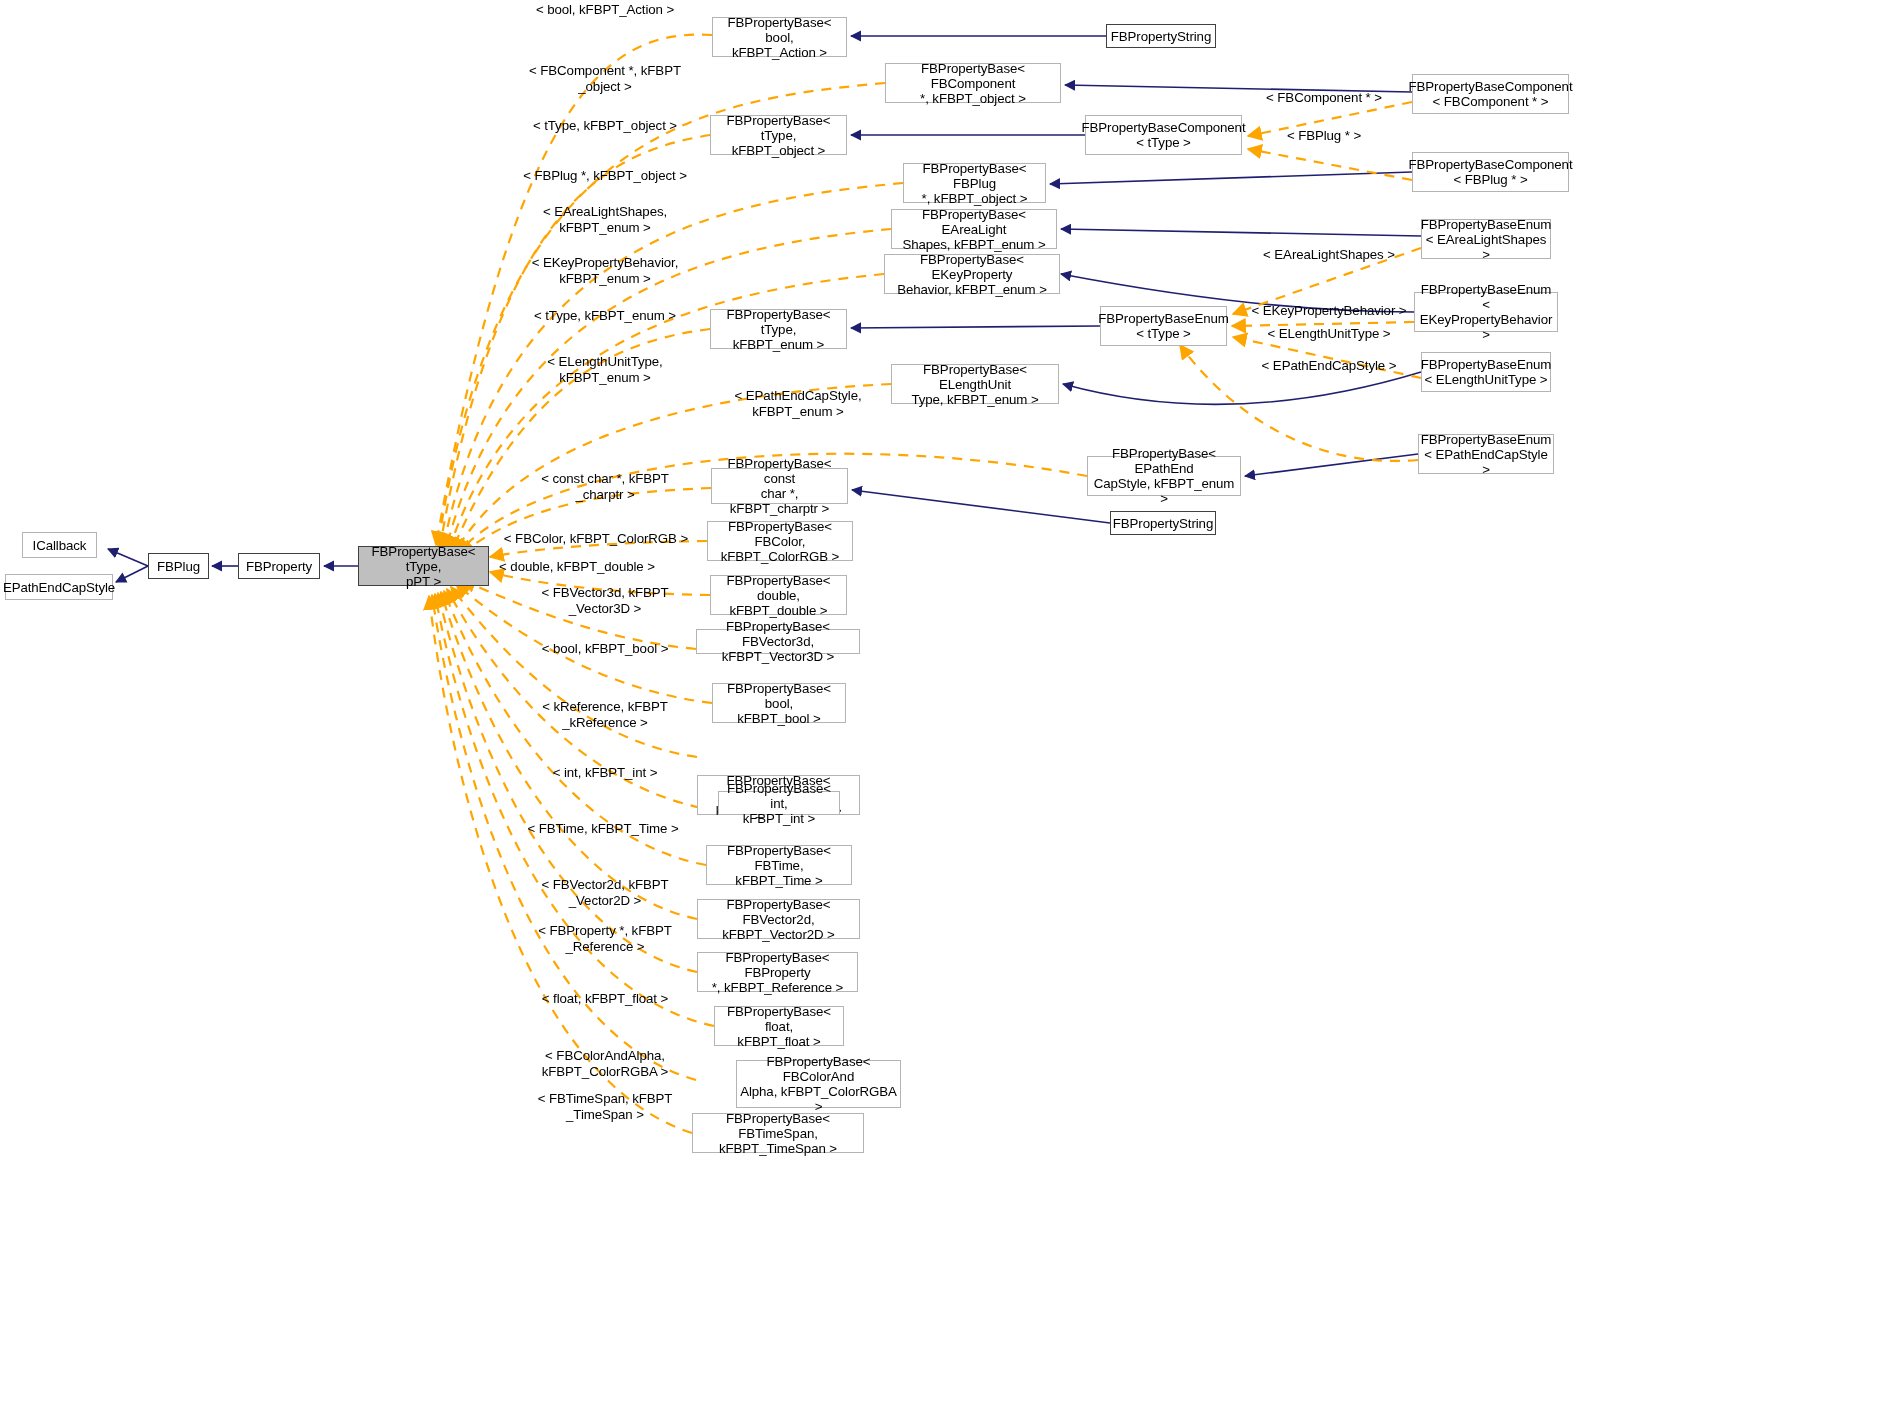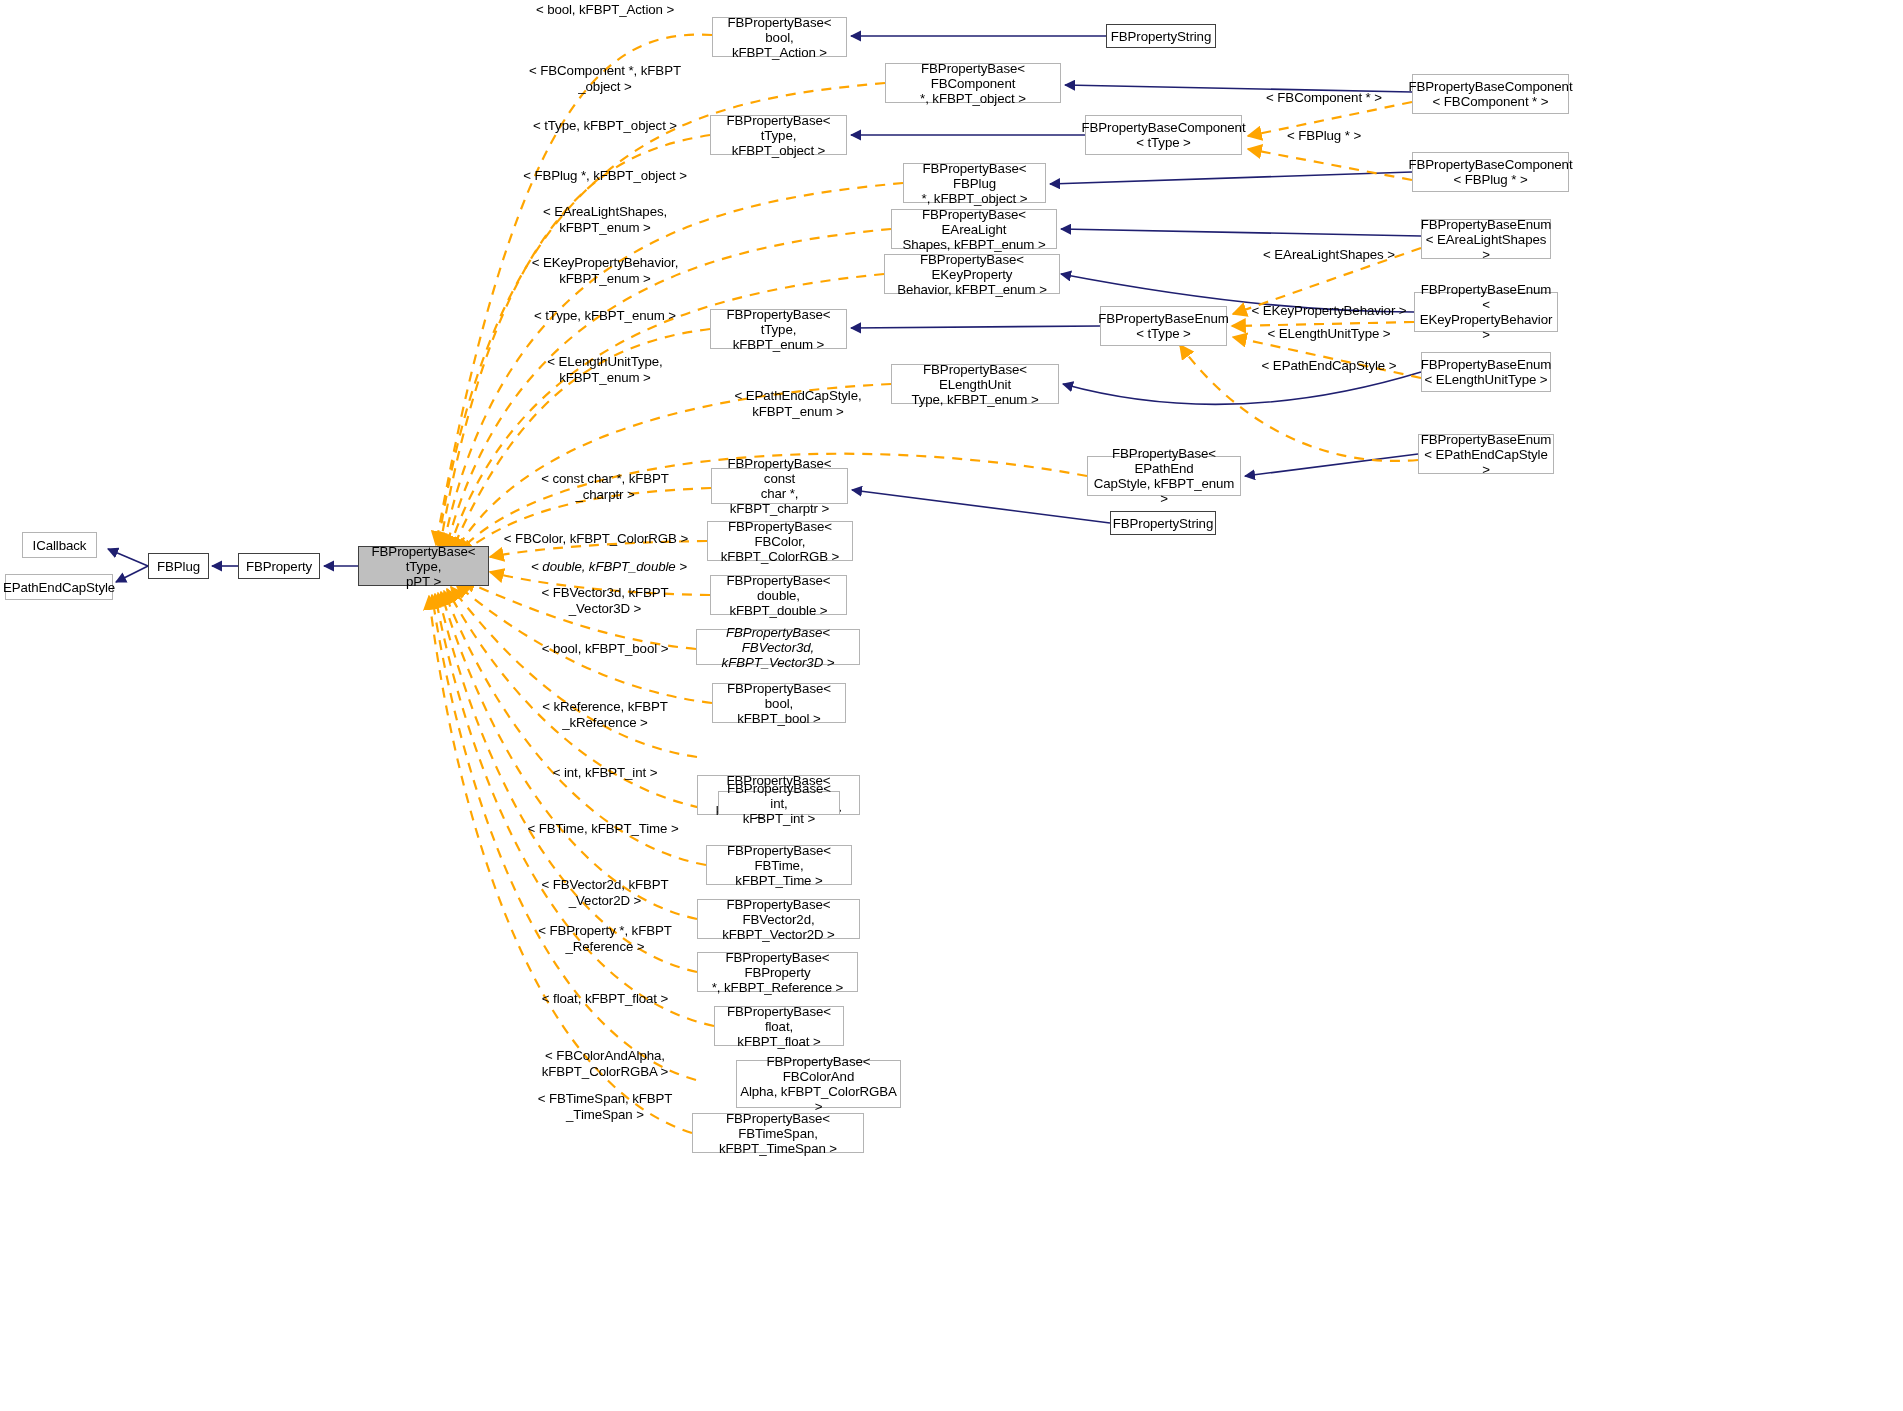--- a/index.html
+++ b/index.html
@@ -134,21 +134,21 @@
   <div class="node" style="left:891px;top:364px;width:168px;height:40px;">FBPropertyBase&lt; ELengthUnit
 Type, kFBPT_enum &gt;</div>
   <div class="node" style="left:1087px;top:456px;width:154px;height:40px;">FBPropertyBase&lt; EPathEnd
 CapStyle, kFBPT_enum &gt;</div>
   <div class="node" style="left:711px;top:468px;width:137px;height:36px;">FBPropertyBase&lt; const
 char *, kFBPT_charptr &gt;</div>
   <div class="node" style="left:707px;top:521px;width:146px;height:40px;">FBPropertyBase&lt; FBColor,
 kFBPT_ColorRGB &gt;</div>
   <div class="node" style="left:710px;top:575px;width:137px;height:40px;">FBPropertyBase&lt; double,
 kFBPT_double &gt;</div>
-  <div class="node" style="left:696px;top:629px;width:164px;height:36px;font-style:italic;">FBPropertyBase&lt; FBVector3d,
+  <div class="node" style="left:696px;top:629px;width:164px;height:25px;">FBPropertyBase&lt; FBVector3d,
 kFBPT_Vector3D &gt;</div>
   <div class="node" style="left:712px;top:683px;width:134px;height:40px;">FBPropertyBase&lt; bool,
 kFBPT_bool &gt;</div>
   <div class="node" style="left:697px;top:775px;width:163px;height:40px;">FBPropertyBase&lt; kReference,
 kFBPT_kReference &gt;</div>
   <div class="node" style="left:718px;top:791px;width:122px;height:24px;">FBPropertyBase&lt; int,
 kFBPT_int &gt;</div>
   <div class="node" style="left:706px;top:845px;width:146px;height:40px;">FBPropertyBase&lt; FBTime,
 kFBPT_Time &gt;</div>
   <div class="node" style="left:697px;top:899px;width:163px;height:40px;">FBPropertyBase&lt; FBVector2d,
@@ -193,21 +193,21 @@
   <div class="elabel" style="left:512px;top:255px;width:186px;">&lt; EKeyPropertyBehavior,
 kFBPT_enum &gt;</div>
   <div class="elabel" style="left:520px;top:308px;width:170px;">&lt; tType, kFBPT_enum &gt;</div>
   <div class="elabel" style="left:520px;top:354px;width:170px;">&lt; ELengthUnitType,
 kFBPT_enum &gt;</div>
   <div class="elabel" style="left:712px;top:388px;width:172px;">&lt; EPathEndCapStyle,
 kFBPT_enum &gt;</div>
   <div class="elabel" style="left:520px;top:471px;width:170px;">&lt; const char *, kFBPT
 _charptr &gt;</div>
   <div class="elabel" style="left:498px;top:531px;width:196px;">&lt; FBColor, kFBPT_ColorRGB &gt;</div>
-  <div class="elabel" style="left:519px;top:559px;width:180px;font-style:italic;">&lt; double, kFBPT_double &gt;</div>
+  <div class="elabel" style="left:487px;top:559px;width:180px;">&lt; double, kFBPT_double &gt;</div>
   <div class="elabel" style="left:520px;top:585px;width:170px;">&lt; FBVector3d, kFBPT
 _Vector3D &gt;</div>
   <div class="elabel" style="left:520px;top:641px;width:170px;">&lt; bool, kFBPT_bool &gt;</div>
   <div class="elabel" style="left:520px;top:699px;width:170px;">&lt; kReference, kFBPT
 _kReference &gt;</div>
   <div class="elabel" style="left:520px;top:765px;width:170px;">&lt; int, kFBPT_int &gt;</div>
   <div class="elabel" style="left:514px;top:821px;width:178px;">&lt; FBTime, kFBPT_Time &gt;</div>
   <div class="elabel" style="left:520px;top:877px;width:170px;">&lt; FBVector2d, kFBPT
 _Vector2D &gt;</div>
   <div class="elabel" style="left:520px;top:923px;width:170px;">&lt; FBProperty *, kFBPT

